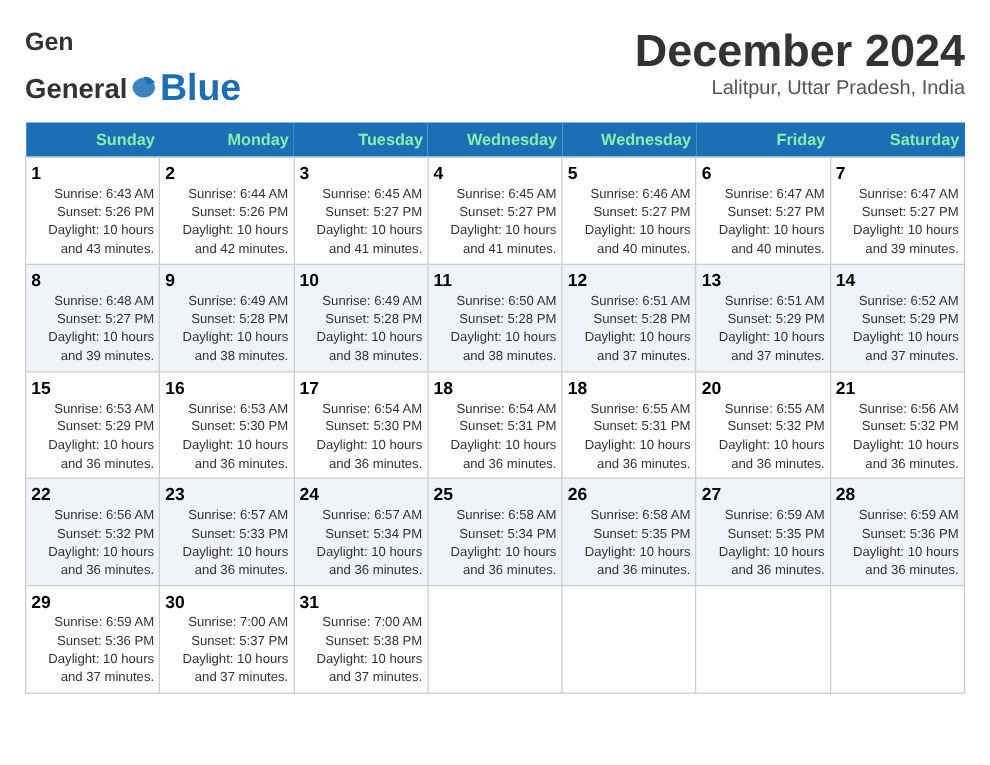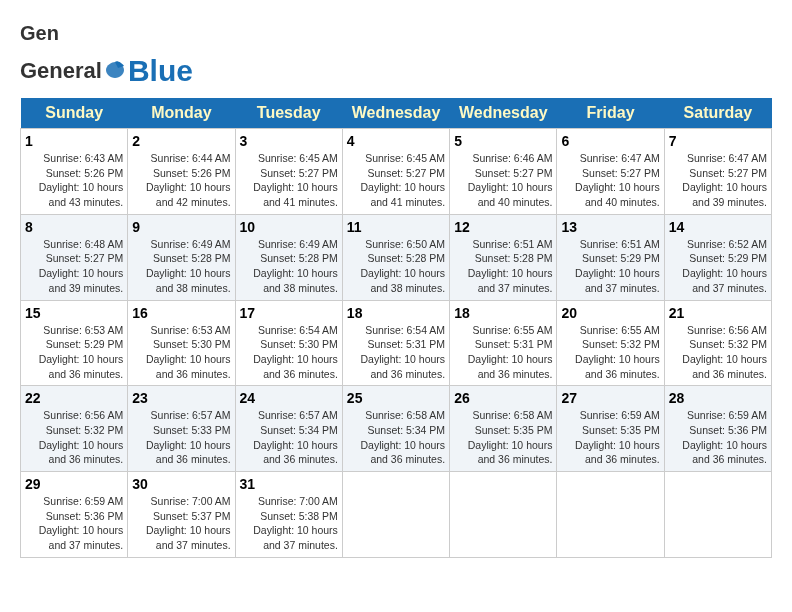--- a/index.html
+++ b/index.html
@@ -38,24 +38,24 @@
       font-size: 16px;
       color: #555;
     }
     table {
       width: 100%;
       border-collapse: collapse;
       font-size: 11px;
     }
     th {
       background-color: #1a6fb5;
-      color: #fef9c3;
+      color: #86efac;
       padding: 6px 4px;
-      text-align: center;
-      font-size: 16px;
+      text-align: right;
+      font-size: 13px;
       font-weight: bold;
     }
     td {
       vertical-align: top;
       padding: 4px 4px;
       border: 1px solid #ccc;
       width: 14.28%;
     }
     tr:nth-child(even) td {
       background-color: #f0f4f8;
@@ -93,20 +93,22 @@
     <div style="display:flex;align-items:center;gap:0;">
       <span style="font-size:22px;font-weight:bold;color:#333;">General</span>
       <svg width="22" height="22" viewBox="0 0 22 22" style="margin: 0 2px;">
         <path d="M11 2 C14 2 20 5 20 10 C20 14 16 18 11 18 C6 18 2 14 2 10 C2 5 8 2 11 2 Z" fill="#1a6fb5" opacity="0.85"></path>
         <path d="M11 2 C13 0 18 3 20 6 L14 8 Z" fill="#1a6fb5"></path>
       </svg>
       <span style="font-size:30px;font-weight:bold;color:#1a6fb5;">Blue</span>
     </div>
   </div>
   <div class="title-block">
+    <div class="month-title">December 2024</div>
+    <div class="location">Lalitpur, Uttar Pradesh, India</div>
   </div>
 </div>
 
 <table>
   <thead>
     <tr>
       <th>Sunday</th>
       <th>Monday</th>
       <th>Tuesday</th>
       <th>Wednesday</th>

